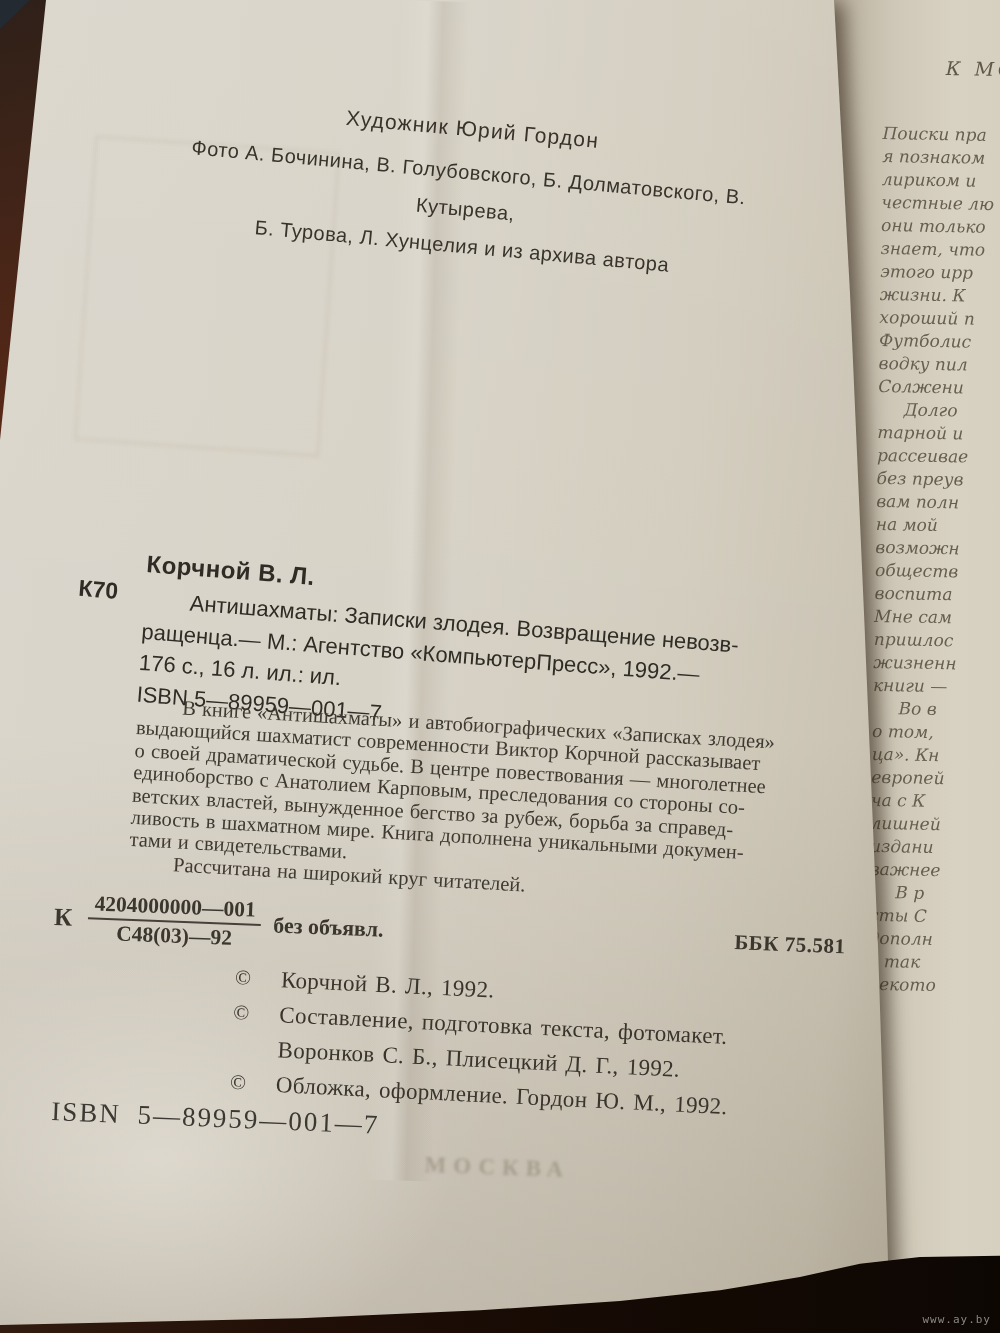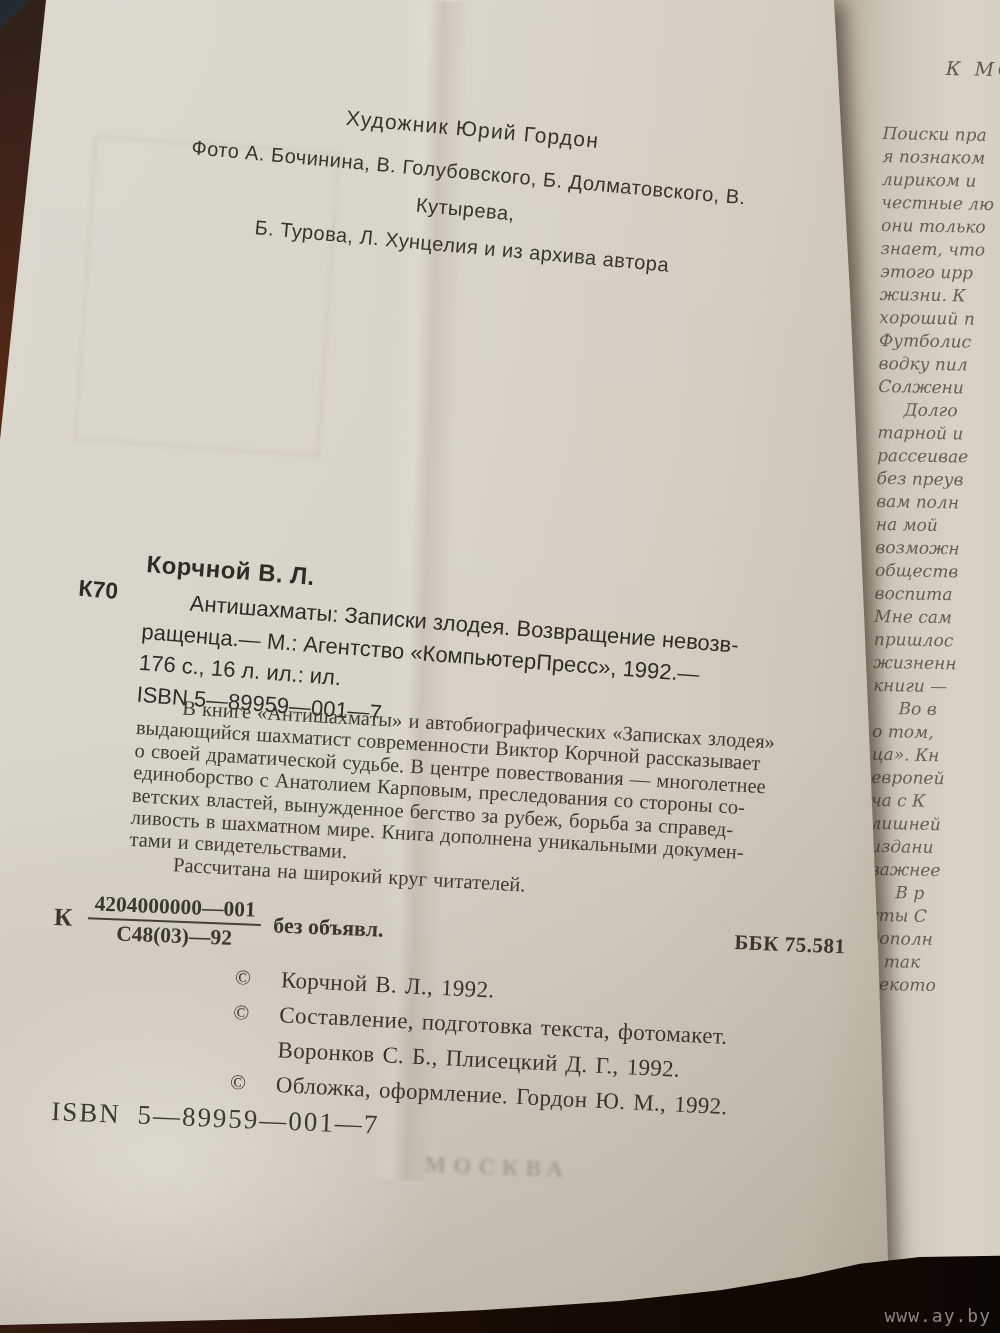--- a/index.html
+++ b/index.html
@@ -68,21 +68,21 @@
   
   #wood-corner{position:absolute;inset:0;z-index:3;pointer-events:none;
     clip-path:polygon(0 0,4.6% 0,0 33%);
     background:linear-gradient(165deg,#2e2019 0%,#552817 25%,#6e3922 45%,#5a2a16 65%,#40190c 100%);}
   #corner-sliver{position:absolute;inset:0;z-index:4;pointer-events:none;
     clip-path:polygon(0 0,3% 0,0 2.2%);background:#232a31;}
   #table-bottom{position:absolute;inset:0;z-index:5;pointer-events:none;
     clip-path:polygon(0 99.4%,30% 98.9%,48% 98.3%,62% 97.6%,72% 96.8%,80% 95.8%,86% 94.8%,92% 94.3%,100% 94.2%,100% 100%,0 100%);
     background:linear-gradient(90deg,#331c10 0%,#200f07 30%,#150a04 60%,#0d0703 100%);}
   #watermark{position:absolute;right:9px;bottom:7px;z-index:6;
-    font-family:"DejaVu Sans Mono", monospace;font-size:18px;letter-spacing:1px;color:#8b8680;}
+    font-family:"DejaVu Sans Mono", monospace;font-size:11px;letter-spacing:1px;color:#8b8680;}
 </style>
 </head>
 <body>
 
 <div id="canvas">
 
   <div id="right-page">
     <div id="rp-text">
       <div class="rp-header">К МО</div>
       <div class="rp-line">Поиски пра</div>

